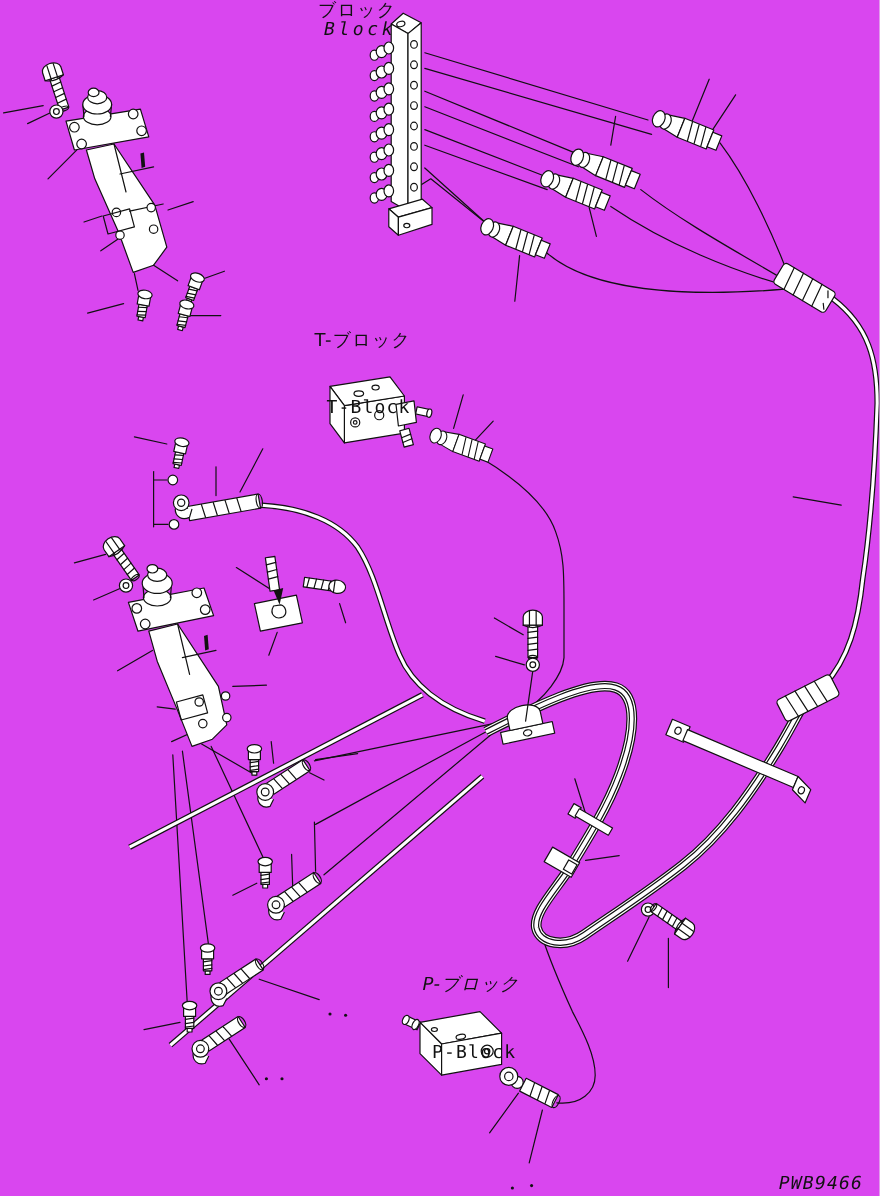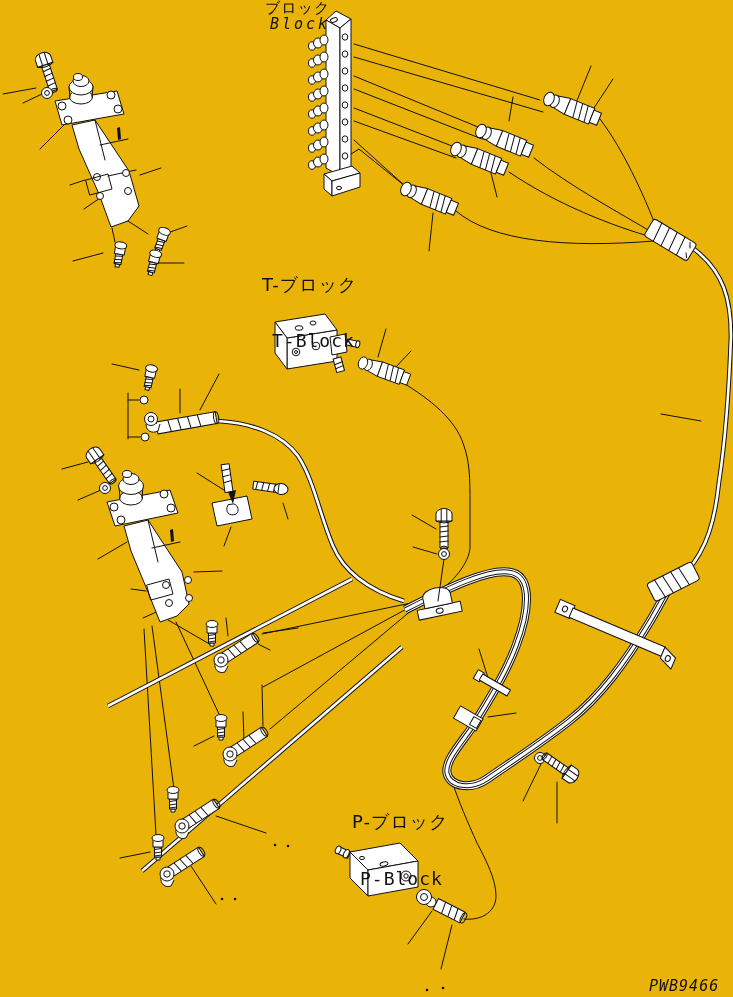--- a/index.html
+++ b/index.html
@@ -1,22 +1,22 @@
 <!DOCTYPE html>
 <html><head>
 <meta charset="utf-8">
 <style>
   html,body{margin:0;padding:0;background:#e8e8e8;}
-  .stage{position:relative;width:733px;height:997px;background:#eab308;overflow:hidden;
+  .stage{position:relative;width:733px;height:997px;background:#d946ef;overflow:hidden;
          font-family:"DejaVu Sans Mono","Liberation Mono",monospace;}
   .stage svg{position:absolute;left:0;top:0;}
   .lbl{position:absolute;color:#111;white-space:nowrap;line-height:1;}
   .lbl.jp{font-family:"DejaVu Sans",sans-serif;}
   .f15{font-size:15px;letter-spacing:1px;}
-  .f14{font-size:18px;letter-spacing:1px;}
+  .f14{font-size:15px;letter-spacing:1px;}
   .sp3{letter-spacing:3px;font-style:italic;}
   
   .ln{stroke:#111;stroke-width:1;fill:none;stroke-linecap:round;stroke-linejoin:round;}
   .fw{stroke:#111;stroke-width:1;fill:#fff;stroke-linejoin:round;}
   .dk{fill:#111;stroke:none;}
   .s9{stroke:#111;stroke-width:9;fill:none;stroke-linecap:butt;}
   .s7{stroke:#fff;stroke-width:7;fill:none;stroke-linecap:butt;}
   .s5{stroke:#111;stroke-width:5;fill:none;stroke-linecap:butt;}
   .s3{stroke:#fff;stroke-width:3;fill:none;stroke-linecap:butt;}
   .t5{stroke:#111;stroke-width:4.6;fill:none;stroke-linecap:butt;}
@@ -435,17 +435,17 @@
   <circle class="dk" cx="288" cy="846" r="1.3"></circle>
   <circle class="dk" cx="427" cy="990" r="1.3"></circle>
   <circle class="dk" cx="443" cy="988" r="1.3"></circle>
 </g>
 </svg>
 
 <div class="lbl jp f15" style="left:265px;top:1px;">ブロック</div>
 <div class="lbl f15 sp3" style="left:270px;top:17px;">Block</div>
 <div class="lbl jp f14" style="left:262px;top:276px;">T-ブロック</div>
 <div class="lbl f14" style="left:272px;top:294px;margin-top:38px;">T-Block</div>
-<div class="lbl jp f14" style="left:352px;top:813px;">P-ブロック</div>
+<div class="lbl jp f14" style="left:352px;top:813px;font-style:italic;">P-ブロック</div>
 <div class="lbl f14" style="left:360px;top:831px;margin-top:39px;">P-Block</div>
 <div class="lbl f15" style="left:649px;top:979px;font-style:italic;">PWB9466</div>
 
 </div>
 
 </body></html>

